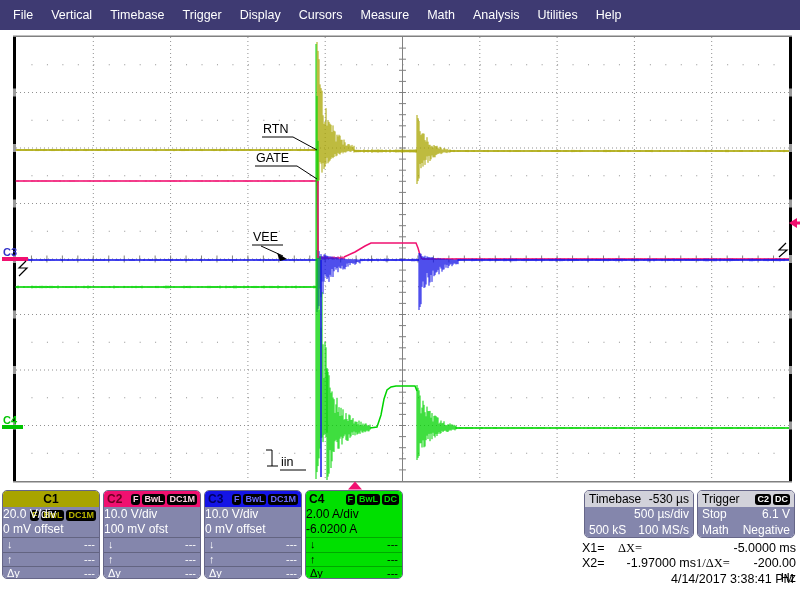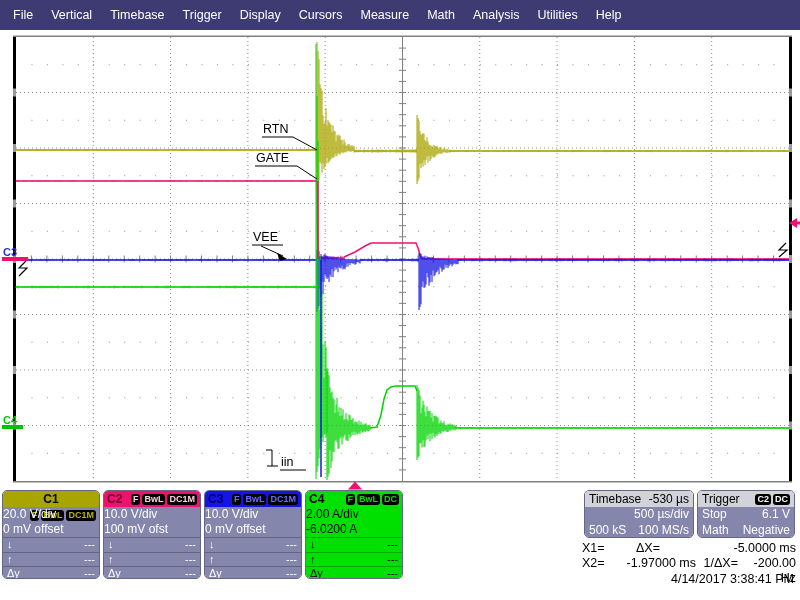--- a/index.html
+++ b/index.html
@@ -28,21 +28,21 @@
   .infobox{top:490px;height:48px;}
   .infohead{height:16px;background:#d2d2da;color:#000;font-size:12px;display:flex;
             align-items:center;padding:0 4px;gap:3px;}
   .inforow{display:flex;justify-content:space-between;font-size:12px;line-height:15.5px;
            padding:0 4px;color:#ffffff;}
   
   .cursors{position:absolute;left:582px;top:541px;width:214px;z-index:2;font-size:12.5px;color:#000;}
   .currow{display:flex;line-height:15px;}
   .cl1{width:36px;text-align:left;}
   .cv1{width:78px;text-align:right;}
-  .cl2{width:42px;text-align:right;}
+  .cl2{width:42px;font-family:Liberation Serif, serif;}
   .cv2{flex:1;text-align:right;}
   
   .logo{position:absolute;left:8px;top:574px;z-index:2;font-size:15px;font-weight:bold;
         color:#16163c;letter-spacing:0.5px;border-bottom:2px solid #16163c;padding-bottom:4px;margin-top:32px;}
   .datetime{position:absolute;right:6px;top:572px;z-index:2;font-size:12.5px;color:#000;}
 </style>
 </head>
 <body>
 
 <svg id="scope" width="800" height="600" viewBox="0 0 800 600">

